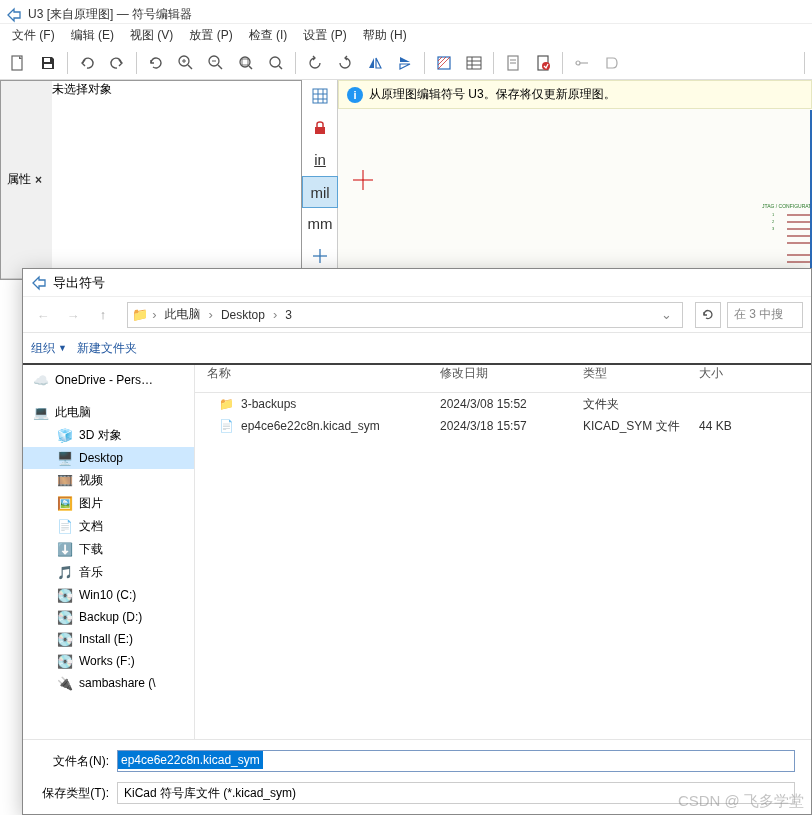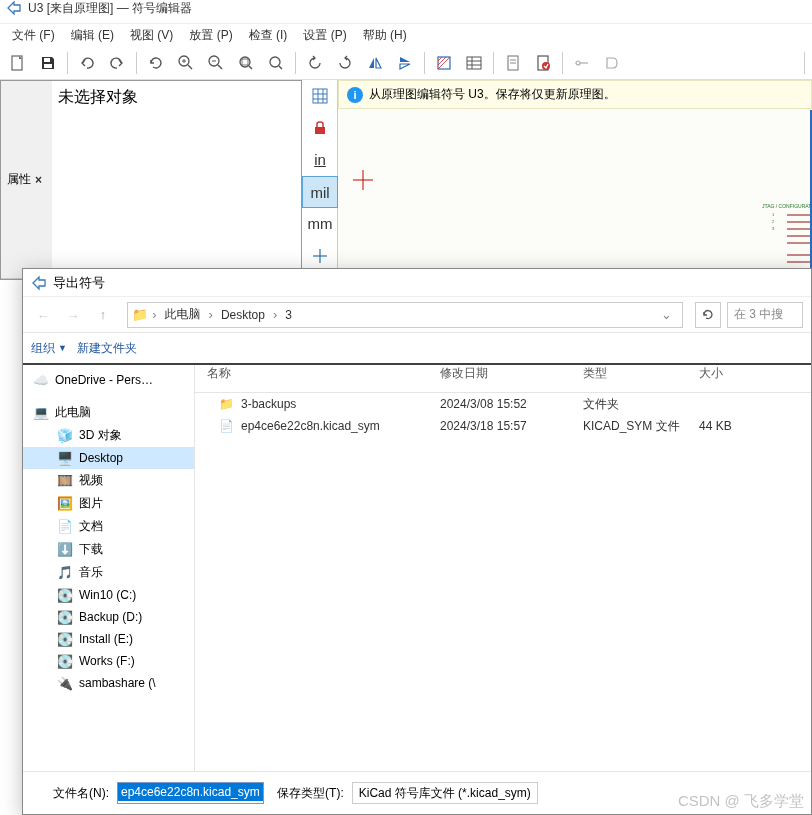--- a/index.html
+++ b/index.html
@@ -1,37 +1,37 @@
 <!DOCTYPE html>
 <html><head>
   <meta charset="utf-8">
   <style>
     * { margin: 0; padding: 0; box-sizing: border-box; font-family: "Microsoft YaHei", "Segoe UI", sans-serif; }
     body { background: #fff; width: 812px; height: 815px; overflow: hidden; position: relative; font-size: 13px; }
     
     
-    .titlebar { height: 24px; display: flex; align-items: flex-start; padding: 0 6px; background: #fff; border-bottom: 1px solid #eee; }
+    .titlebar { height: 24px; display: flex; align-items: flex-end; padding: 0 6px; background: #fff; border-bottom: 1px solid #eee; }
     .app-icon { width: 16px; height: 16px; margin-right: 6px; }
     .title-text { font-size: 12px; color: #333; }
     
     
     .menubar { height: 22px; display: flex; align-items: center; padding: 0 6px; gap: 4px; }
     .menu-item { padding: 2px 6px; font-size: 12px; color: #333; cursor: pointer; }
     
     
     .toolbar { height: 34px; display: flex; align-items: center; padding: 0 4px; gap: 2px; border-bottom: 1px solid #ddd; }
     .tb-btn { width: 28px; height: 28px; display: flex; align-items: center; justify-content: center; cursor: pointer; color: #444; }
     .tb-sep { width: 1px; height: 22px; background: #ccc; margin: 0 3px; }
     
     
     .main-area { display: flex; height: 200px; }
     .props-panel { width: 302px; border: 1px solid #999; display: flex; flex-direction: row; }
     .props-header { background: #f0f0f0; padding: 3px 6px; font-size: 12px; border-bottom: 1px solid #ccc; display: flex; justify-content: space-between; align-items: center; }
     .props-close { cursor: pointer; font-weight: bold; color: #333; padding: 0 4px; }
-    .props-body { padding: 6px; font-size: 16px; flex: 1; background: #fff; }
+    .props-body { font-size: 12px; flex: 1; background: #fff; }
     
     .canvas-toolbar { width: 36px; display: flex; flex-direction: column; border-right: 1px solid #ccc; }
     .ctb-btn { width: 36px; height: 32px; display: flex; align-items: center; justify-content: center; font-size: 15px; cursor: pointer; border-bottom: 1px solid transparent; }
     .ctb-btn.active { background: #cde6f7; border: 1px solid #5ba3d6; }
     
     .canvas-area { flex: 1; position: relative; background: #fcfcf8; overflow: hidden; }
     .info-banner { background: #fffde7; border: 1px solid #e6e6c0; padding: 5px 8px; display: flex; align-items: center; gap: 6px; font-size: 12px; }
     .info-icon { width: 16px; height: 16px; background: #2196f3; border-radius: 50%; color: #fff; display: flex; align-items: center; justify-content: center; font-size: 11px; font-weight: bold; }
     .canvas-grid { position: absolute; top: 30px; left: 0; right: 0; bottom: 0; background-image: radial-gradient(circle, #d0d0d0 0.5px, transparent 0.5px); background-size: 8px 8px; }
     .red-cross { position: absolute; top: 90px; left: 15px; }
@@ -61,21 +61,21 @@
     
     .file-list { flex: 1; display: flex; flex-direction: column; }
     .list-header { display: flex; border-bottom: 1px solid #e5e5e5; height: 28px; align-items: flex-start; font-size: 12px; color: #555; }
     .col-name { flex: 0 0 245px; padding-left: 12px; }
     .col-date { flex: 0 0 143px; }
     .col-type { flex: 0 0 116px; }
     .col-size { flex: 1; }
     .list-row { display: flex; height: 22px; align-items: center; font-size: 12px; color: #333; cursor: pointer; }
     .row-icon { margin: 0 6px 0 12px; width: 16px; height: 16px; display: flex; align-items: center; justify-content: center; }
     
-    .dlg-footer { border-top: 1px solid #e5e5e5; padding: 10px 16px; display: flex; gap: 10px; }
+    .dlg-footer { border-top: 1px solid #e5e5e5; padding: 10px 16px; display: flex; flex-direction: column; gap: 10px; }
     .footer-row { display: flex; align-items: center; gap: 8px; }
     .footer-label { width: 70px; text-align: right; font-size: 12px; }
     .fname-input { flex: 1; border: 1px solid #7a99c4; height: 22px; background: #fff; }
     .fname-input span { background: #0078d7; color: #fff; padding: 2px 3px; font-size: 12px; display: inline-block; }
     .ftype-select { flex: 1; border: 1px solid #ccc; height: 22px; padding: 0 6px; font-size: 12px; display: flex; align-items: center; }
     
     .watermark { position: absolute; bottom: 4px; right: 8px; color: rgba(120,120,120,0.45); font-size: 15px; pointer-events: none; }
     
     svg { display: block; }
   </style>

